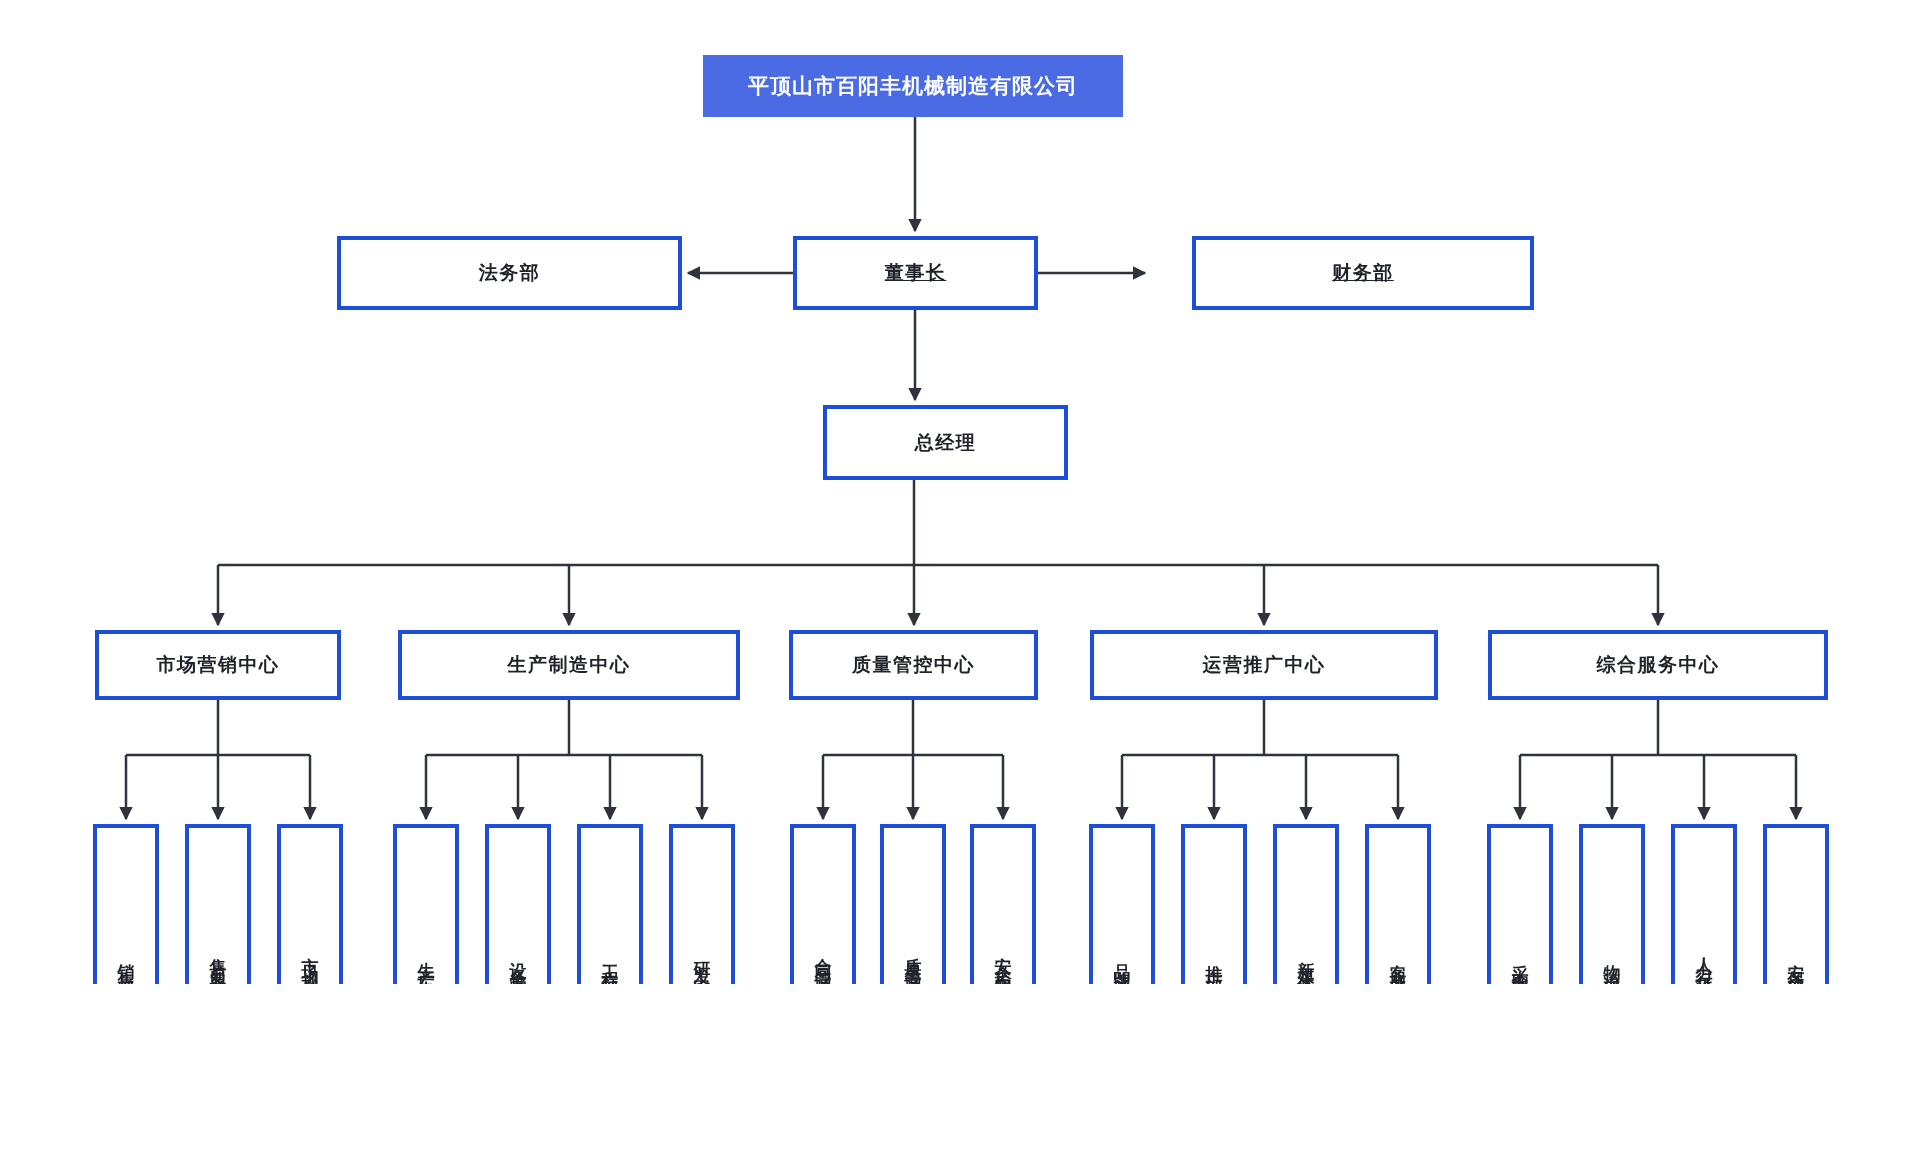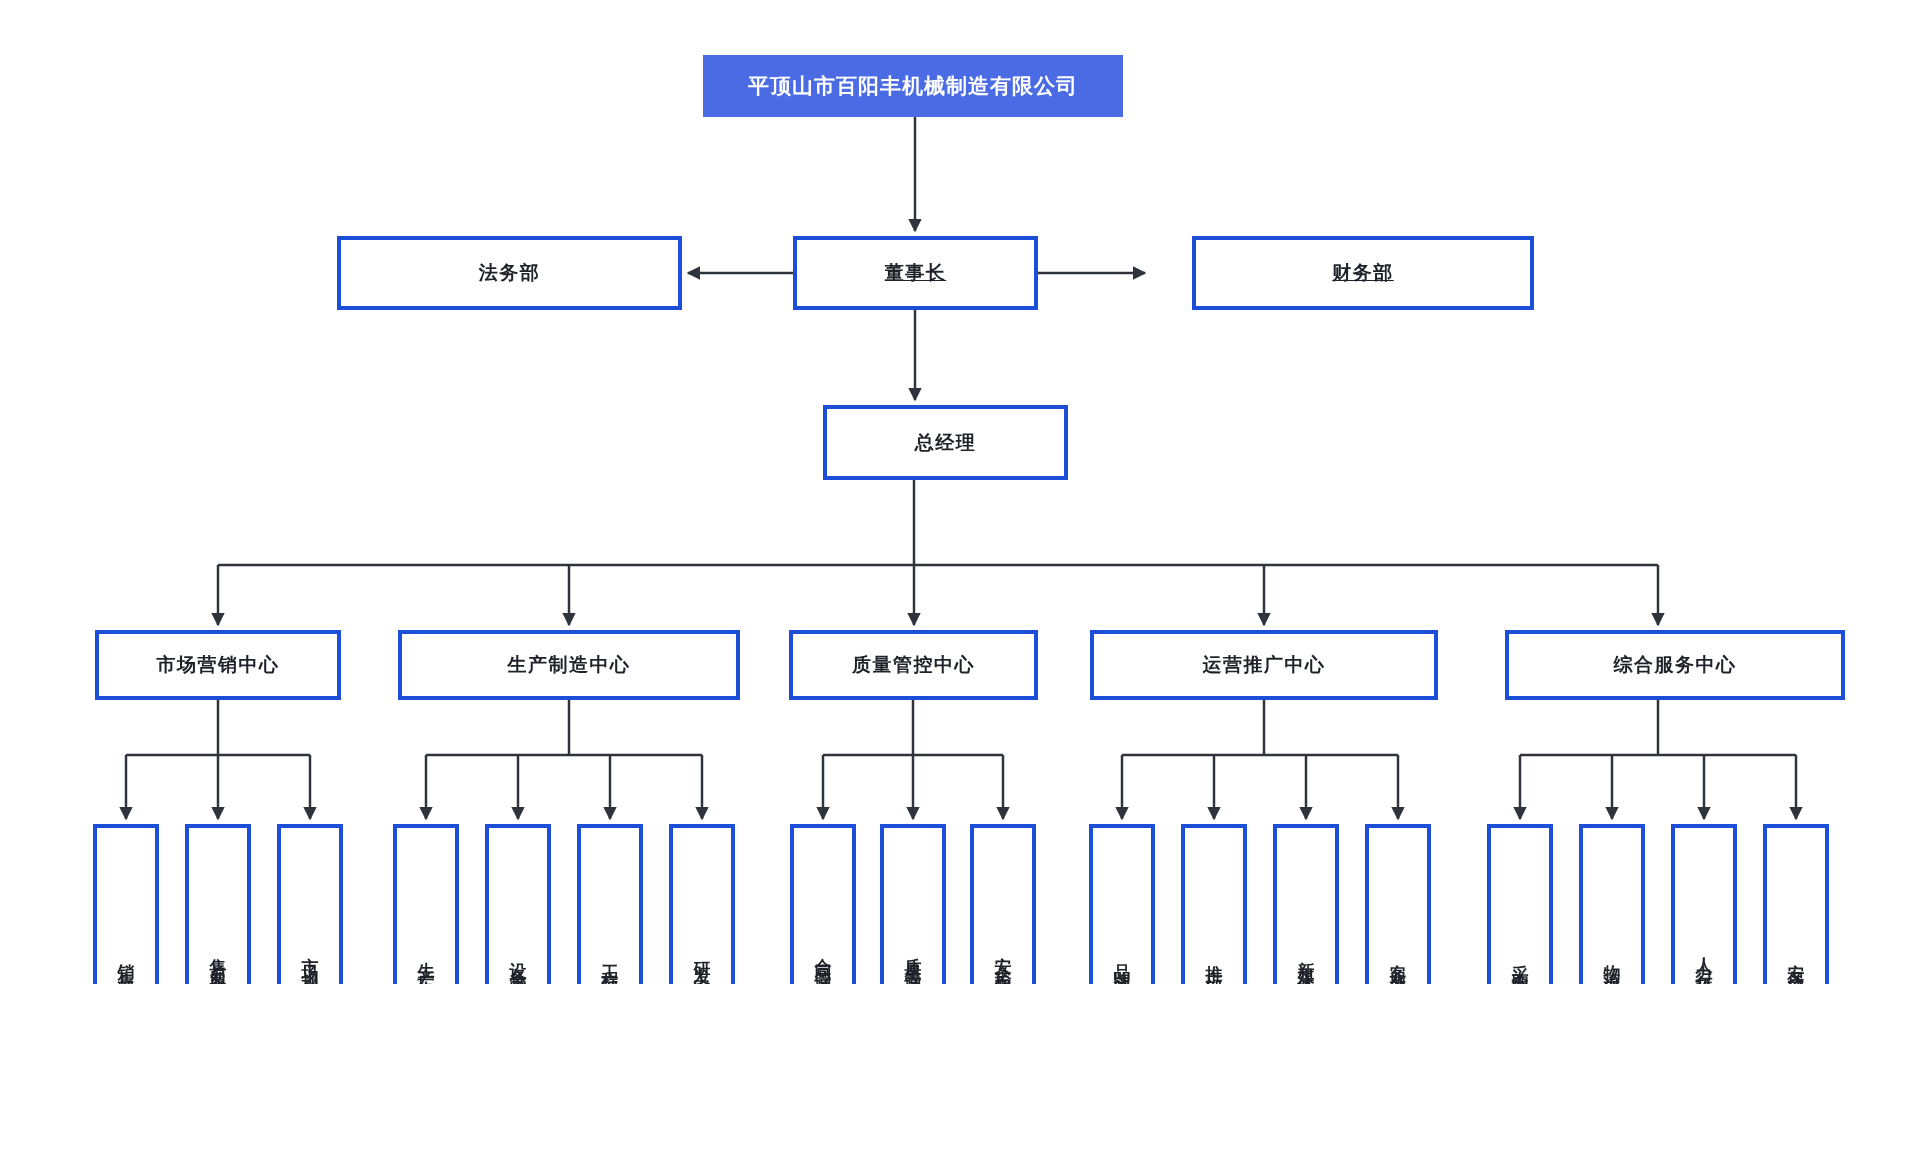--- a/index.html
+++ b/index.html
@@ -123,21 +123,21 @@
   <div class="node" style="left:337px; top:236px; width:345px; height:74px;">法务部</div>
   <div class="node" style="left:793px; top:236px; width:245px; height:74px;text-decoration:underline;">董事长</div>
   <div class="node" style="left:1192px; top:236px; width:342px; height:74px;text-decoration:underline;">财务部</div>
 
   <div class="node" style="left:793px; top:405px; width:245px; height:75px;margin-left:30px;">总经理</div>
 
   <div class="node" style="left:95px; top:630px; width:246px; height:70px;">市场营销中心</div>
   <div class="node" style="left:398px; top:630px; width:342px; height:70px;">生产制造中心</div>
   <div class="node" style="left:1090px; top:630px; width:348px; height:70px;">运营推广中心</div>
   <div class="node" style="left:789px; top:630px; width:249px; height:70px;">质量管控中心</div>
-  <div class="node" style="left:1488px; top:630px; width:340px; height:70px;margin-left:17px;">综合服务中心</div>
+  <div class="node" style="left:1488px; top:630px; width:340px; height:70px;">综合服务中心</div>
 
   <div class="node vnode" style="left:93px;  top:824px; width:66px; height:268px;">销售部</div>
   <div class="node vnode" style="left:185px; top:824px; width:66px; height:268px;">售前客服部</div>
   <div class="node vnode" style="left:277px; top:824px; width:66px; height:268px;">市场规划部</div>
 
   <div class="node vnode" style="left:393px; top:824px; width:66px; height:268px;">生产车间</div>
   <div class="node vnode" style="left:485px; top:824px; width:66px; height:268px;">设备管理</div>
   <div class="node vnode" style="left:577px; top:824px; width:66px; height:268px;">工程部</div>
   <div class="node vnode" style="left:669px; top:824px; width:66px; height:268px;">研发中心</div>
 

